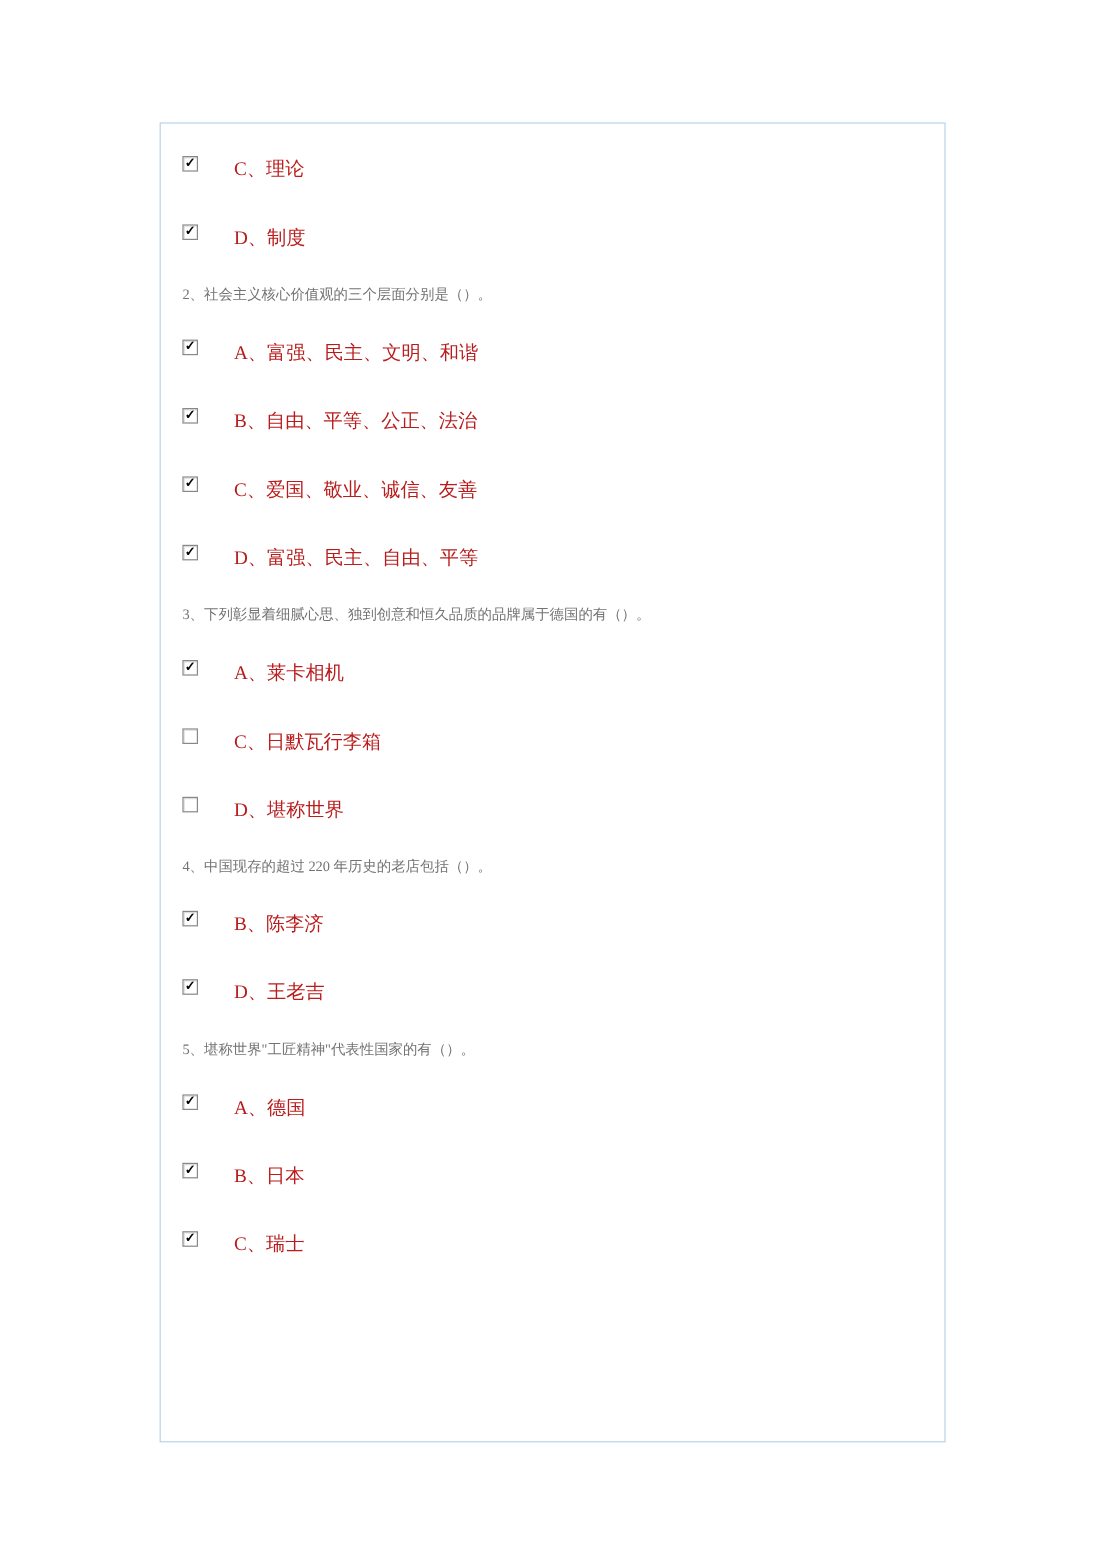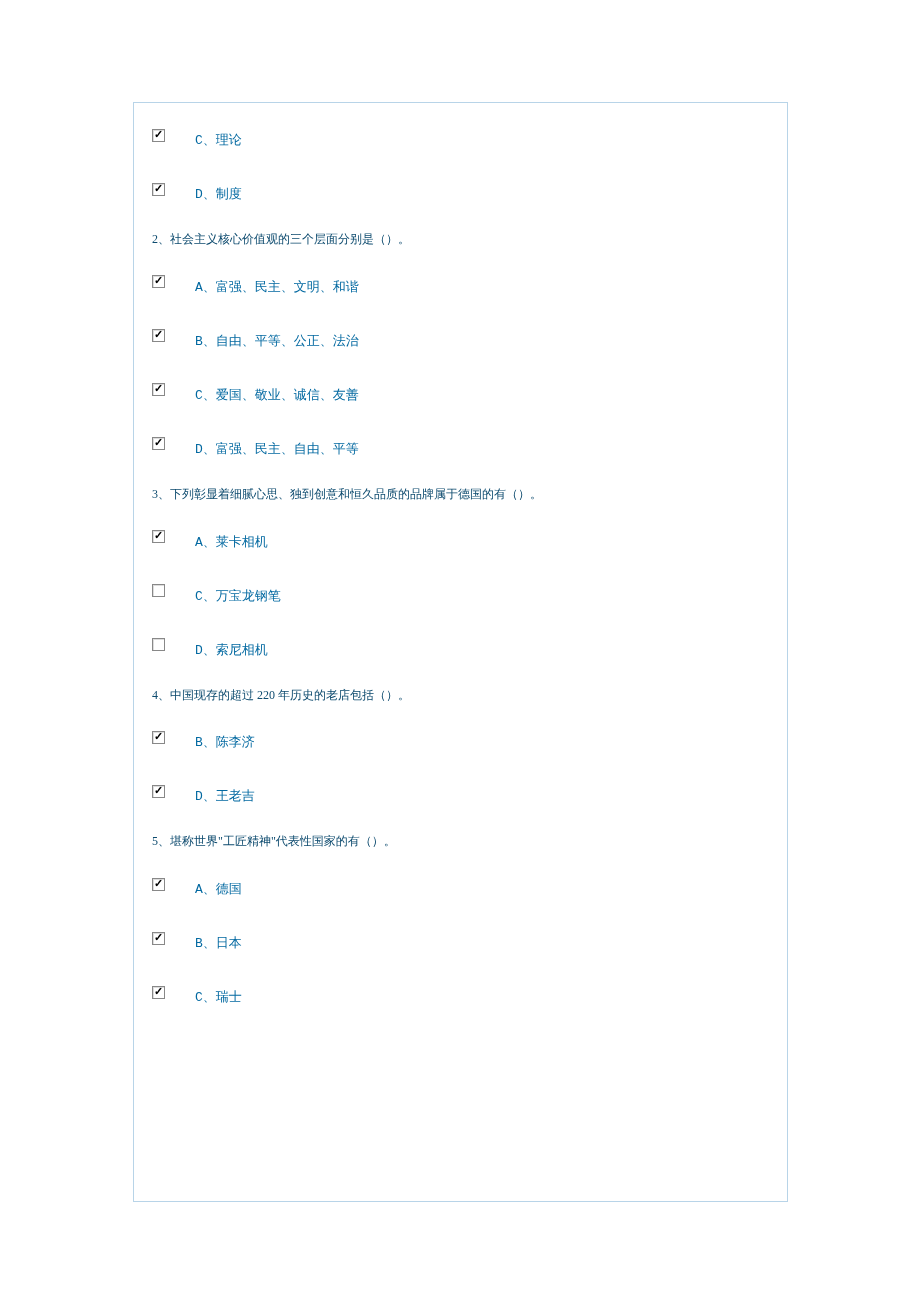--- a/index.html
+++ b/index.html
@@ -45,30 +45,29 @@
       content: "✓";
       position: absolute;
       font-size: 11px;
       font-weight: bold;
       color: #000;
       top: -2px;
       left: 1px;
       font-family: Arial, sans-serif;
     }
     .option-text {
-      font-size: 13px;
-      color: #0369a1;
+      font-size: 16px;
+      color: #b91c1c;
       margin-left: 30px;
       line-height: 1;
       padding-top: 11px;
-      font-family: Liberation Mono, monospace;
     }
     .question-text {
       font-size: 12px;
-      color: #0c4a6e;
+      color: #737373;
       margin-top: 10px;
       margin-bottom: 22px;
       line-height: 1.4;
     }
   </style>
 </head>
 <body>
 
 <div class="container">
 
@@ -99,25 +98,25 @@
     <span class="option-text">D、富强、民主、自由、平等</span>
   </div>
 
   <div class="question-text">3、下列彰显着细腻心思、独到创意和恒久品质的品牌属于德国的有（）。</div>
   <div class="option-row">
     <span class="checkbox checked"></span>
     <span class="option-text">A、莱卡相机</span>
   </div>
   <div class="option-row">
     <span class="checkbox"></span>
-    <span class="option-text">C、万宝龙钢笔</span>
+    <span class="option-text">C、日默瓦行李箱</span>
   </div>
   <div class="option-row">
     <span class="checkbox"></span>
-    <span class="option-text">D、索尼相机</span>
+    <span class="option-text">D、堪称世界</span>
   </div>
 
   <div class="question-text">4、中国现存的超过 220 年历史的老店包括（）。</div>
   <div class="option-row">
     <span class="checkbox checked"></span>
     <span class="option-text">B、陈李济</span>
   </div>
   <div class="option-row">
     <span class="checkbox checked"></span>
     <span class="option-text">D、王老吉</span>

